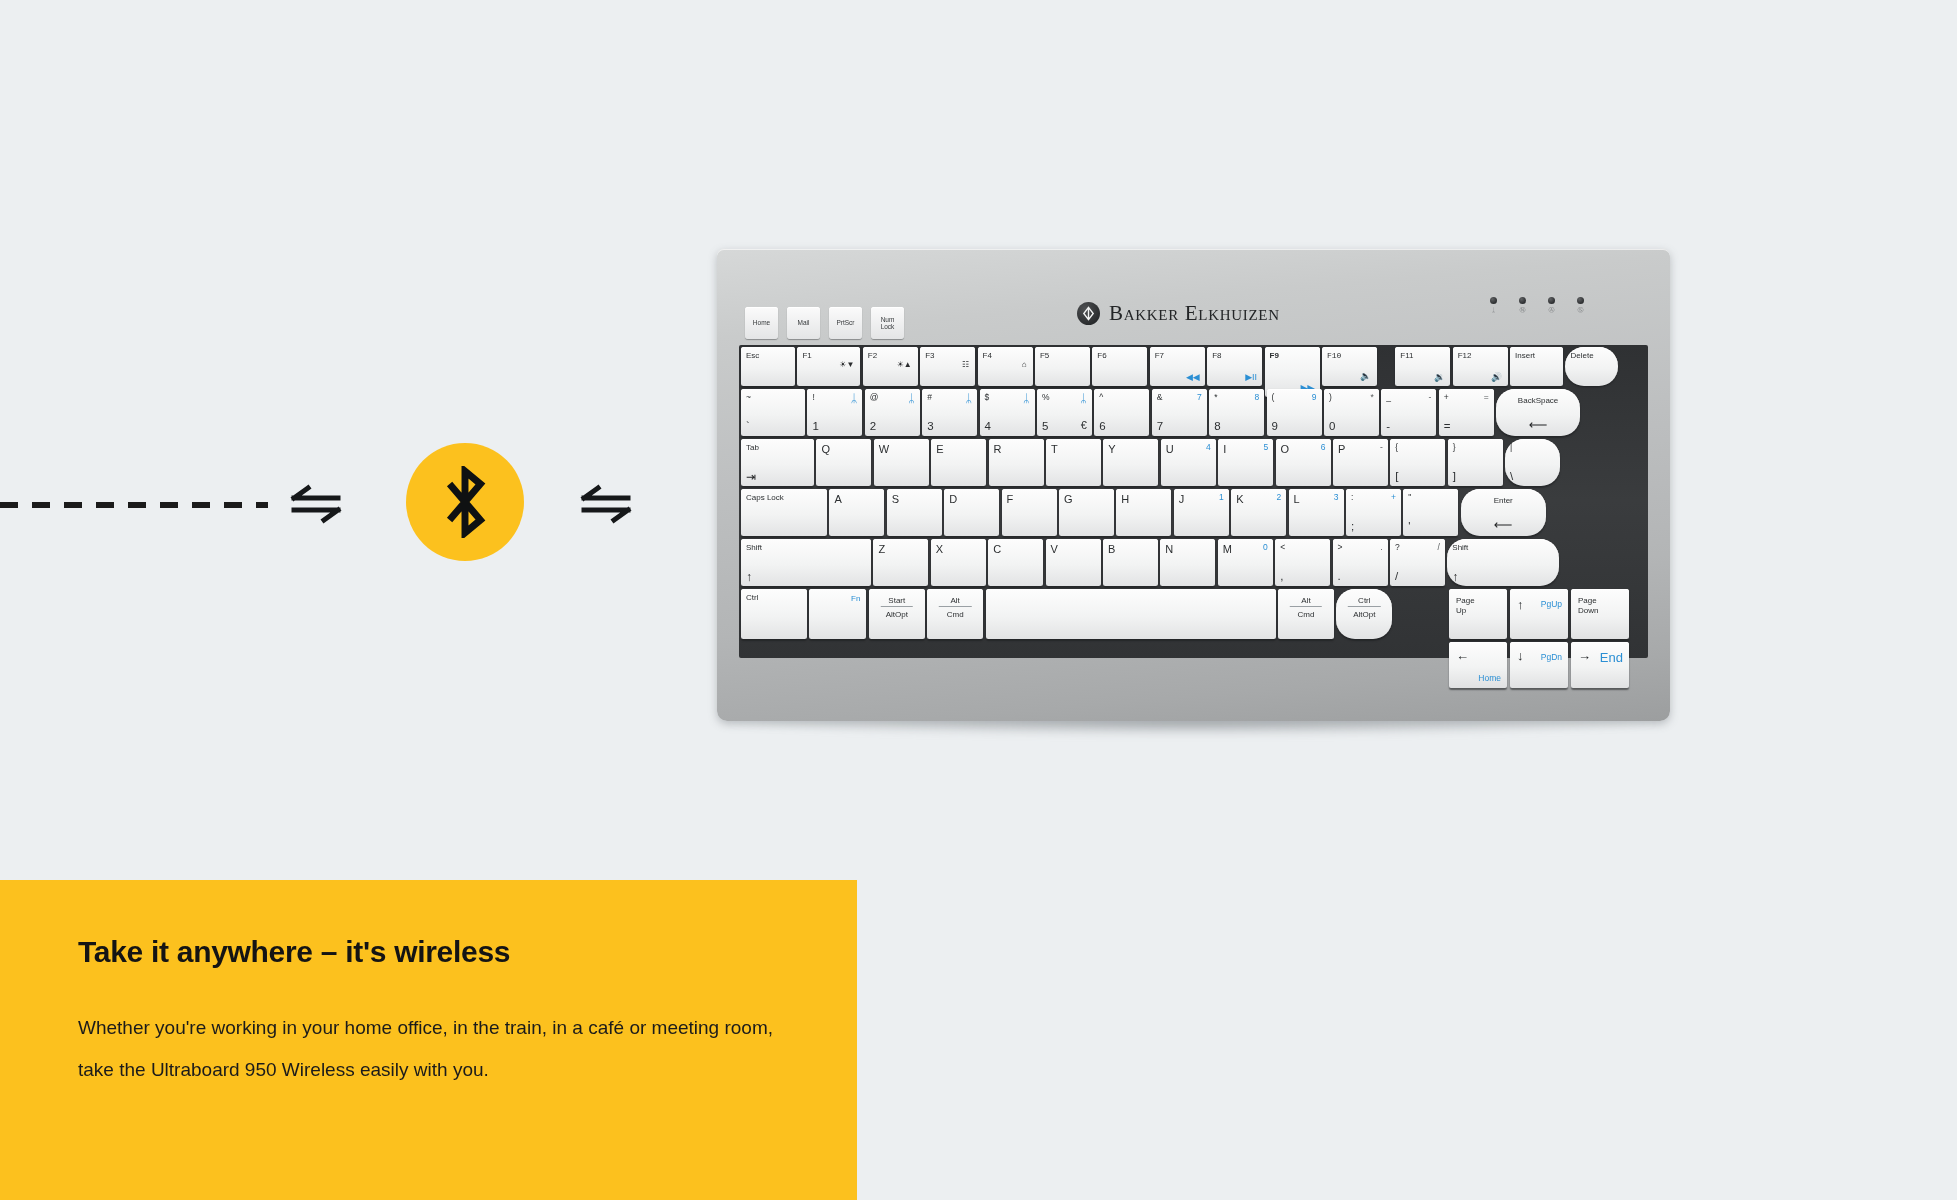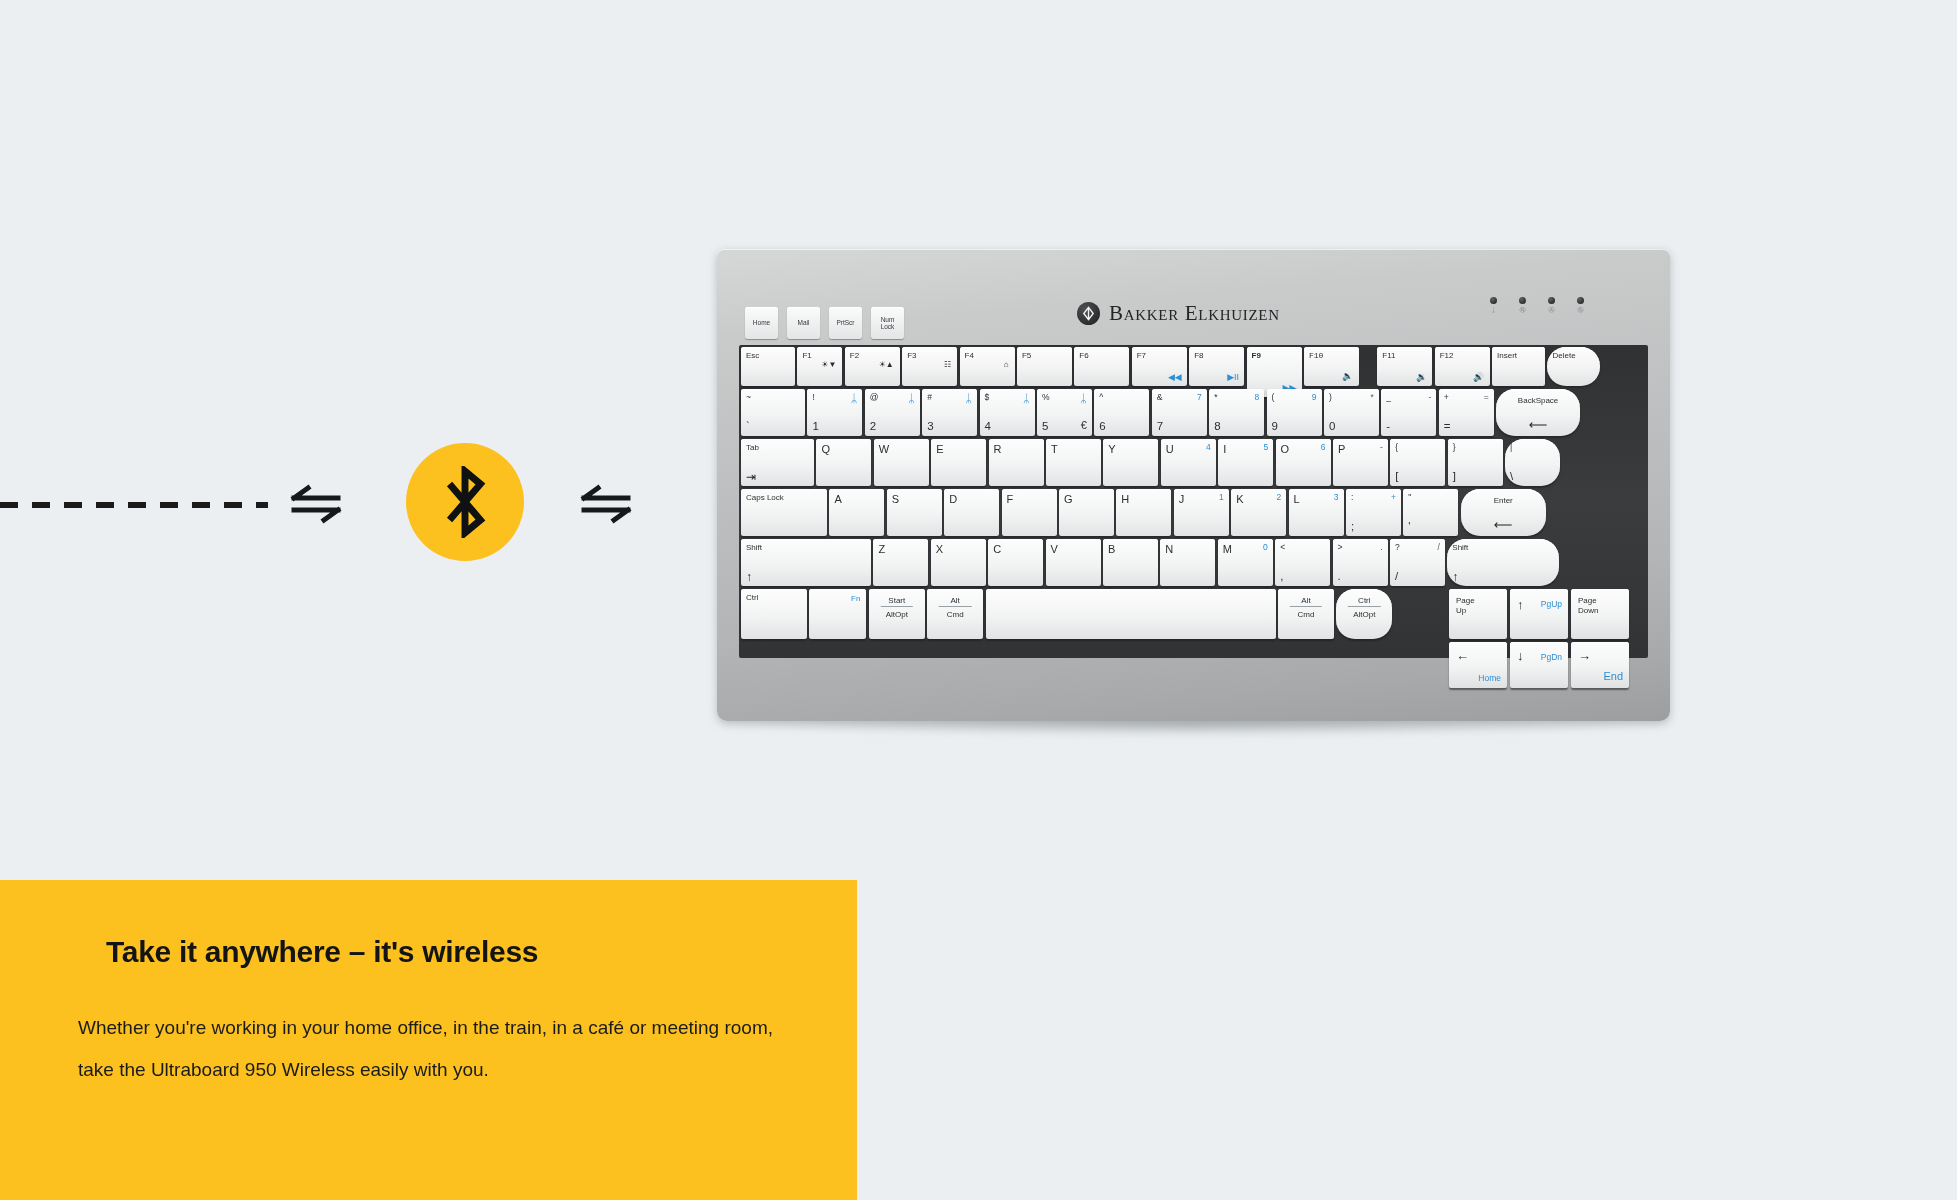--- a/index.html
+++ b/index.html
@@ -101,21 +101,21 @@
     background: linear-gradient(180deg,#fdfdfd 0%,#f2f3f3 55%,#e0e1e2 100%);
     box-shadow: 0 1.5px 1.5px rgba(25,27,29,.55), inset 0 1px 0 rgba(255,255,255,.95); }
 
   
   #promo-panel {
     position: absolute; left: 0px; top: 880px; width: 857px; height: 320px;
     background: #fcc11e;
   }
   #promo-heading {
     position: absolute; left: 78px; top: 55px; font-size: 30px; font-weight: 700;
-    color: #141414; letter-spacing: -.3px; margin-left: 28px;
+    color: #141414; letter-spacing: -.3px;
   }
   #promo-body {
     position: absolute; left: 78px; top: 127px; width: 700px;
     font-size: 19px; line-height: 42px; color: #1b1b1b;
   }
 </style>
 </head>
 <body>
 
 <div id="page">
@@ -178,21 +178,21 @@
             <div class="led-lab">Ⓢ</div>
           </div>
         </div>
 
       <div class="kb-deck"></div>
 
       <div class="krow" id="row-fn" style="left:24px; top:98px;">
           <div class="key" style="width: 54px; height: 39px;">
             <span class="k-lab">Esc</span>
           </div>
-          <div class="key" style="width: 45px; height: 39px;">
+          <div class="key" style="width: 63px; height: 39px;">
             <span class="k-lab">F1</span>
             <span class="k-icod">☀▼</span>
           </div>
           <div class="key" style="width: 55px; height: 39px;">
             <span class="k-lab">F2</span>
             <span class="k-icod">☀▲</span>
           </div>
           <div class="key" style="width: 55px; height: 39px;">
             <span class="k-lab">F3</span>
             <span class="k-icod">☷</span>
@@ -497,21 +497,21 @@
           <div class="navk" style="left: 732px; top: 393px; width: 58px; height: 46px;">
             <span style="position: absolute; left: 7px; top: 7px; font-size: 13px; color: rgb(30, 32, 34); line-height: 1;">←</span>
             <span style="position: absolute; right: 6px; bottom: 6px; font-size: 8.5px; color: rgb(43, 143, 212); line-height: 1;">Home</span>
           </div>
           <div class="navk" style="left: 793px; top: 393px; width: 58px; height: 46px;">
             <span style="position: absolute; left: 7px; top: 7px; font-size: 13px; color: rgb(30, 32, 34); line-height: 1;">↓</span>
             <span style="position: absolute; right: 6px; top: 11px; font-size: 8.5px; color: rgb(43, 143, 212); line-height: 1;">PgDn</span>
           </div>
           <div class="navk" style="left: 854px; top: 393px; width: 58px; height: 46px;">
             <span style="position: absolute; left: 7px; top: 7px; font-size: 13px; color: rgb(30, 32, 34); line-height: 1;">→</span>
-            <span style="position: absolute; right: 6px; bottom: 6px; font-size: 11px; color: rgb(43, 143, 212); line-height: 1;">End</span>
+            <span style="position: absolute; right: 6px; bottom: 24px; font-size: 13px; color: rgb(43, 143, 212); line-height: 1;">End</span>
           </div>
         </div>
     </div>
   </div>
 
   <div id="promo-panel">
     <h2 id="promo-heading">Take it anywhere – it's wireless</h2>
     <p id="promo-body">Whether you're working in your home office, in the train, in a café or meeting room, take the Ultraboard 950 Wireless easily with you.</p>
   </div>
 

